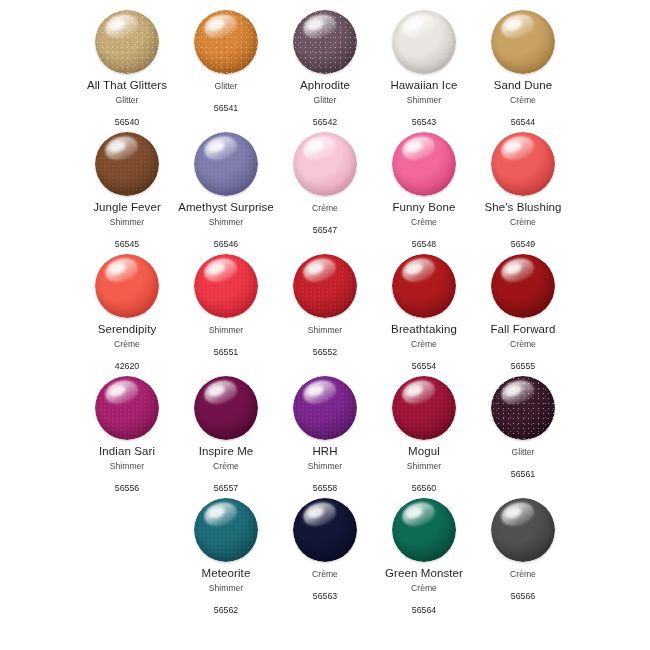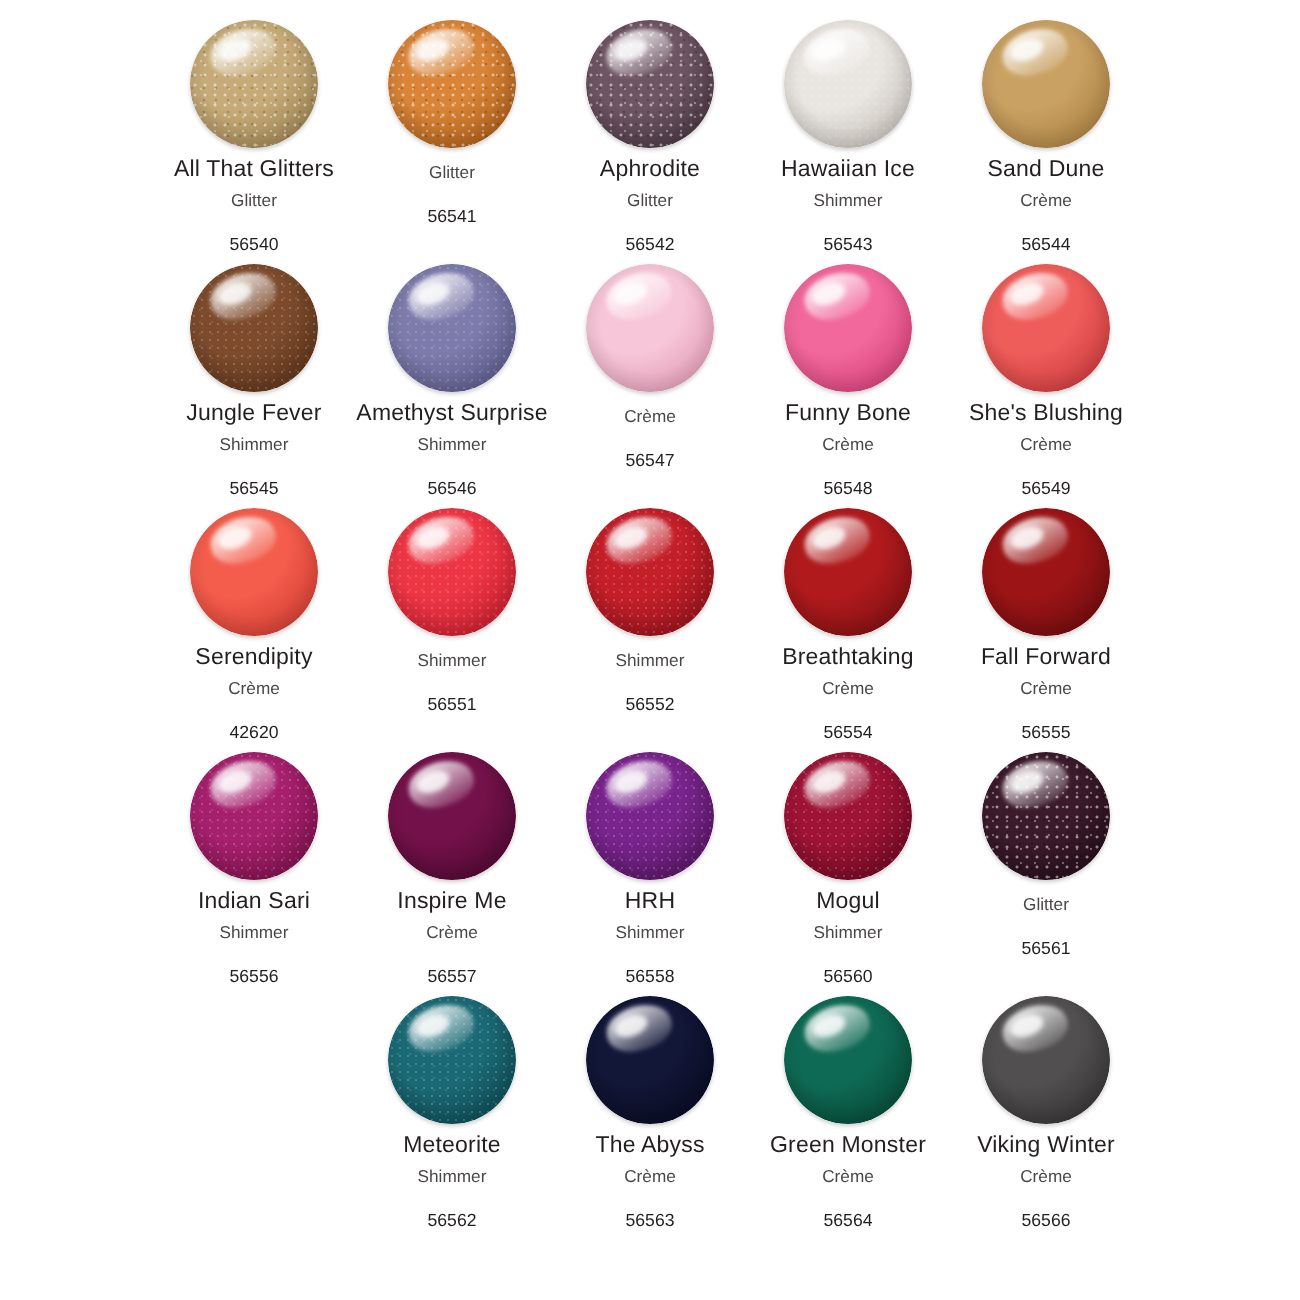--- a/index.html
+++ b/index.html
@@ -504,21 +504,20 @@
         <div class="cell">
           <div class="swatch-wrap">
             <div class="swatch creme">
               <div class="body" style="background: radial-gradient(circle at 36% 30%, rgb(18, 22, 55) 0%, rgb(18, 22, 55) 42%, rgb(7, 10, 32) 86%, rgb(7, 10, 32) 100%);"></div>
               <div class="rim"></div>
               <div class="gloss"></div>
               <div class="gloss2"></div>
             </div>
           </div>
           <div class="labels">
-            <div class="name">The Abyss</div>
             <div class="finish">Crème</div>
             <div class="code">56563</div>
           </div>
         </div>
         <div class="cell">
           <div class="swatch-wrap">
             <div class="swatch creme">
               <div class="body" style="background: radial-gradient(circle at 36% 30%, rgb(14, 106, 84) 0%, rgb(14, 106, 84) 42%, rgb(6, 70, 54) 86%, rgb(6, 70, 54) 100%);"></div>
               <div class="rim"></div>
               <div class="gloss"></div>
@@ -534,20 +533,19 @@
         <div class="cell">
           <div class="swatch-wrap">
             <div class="swatch creme">
               <div class="body" style="background: radial-gradient(circle at 36% 30%, rgb(81, 79, 80) 0%, rgb(81, 79, 80) 42%, rgb(52, 50, 51) 86%, rgb(52, 50, 51) 100%);"></div>
               <div class="rim"></div>
               <div class="gloss"></div>
               <div class="gloss2"></div>
             </div>
           </div>
           <div class="labels">
-            <div class="name">Viking Winter</div>
             <div class="finish">Crème</div>
             <div class="code">56566</div>
           </div>
         </div>
       </div>
     </div>
 </div>
 
 </body></html>

